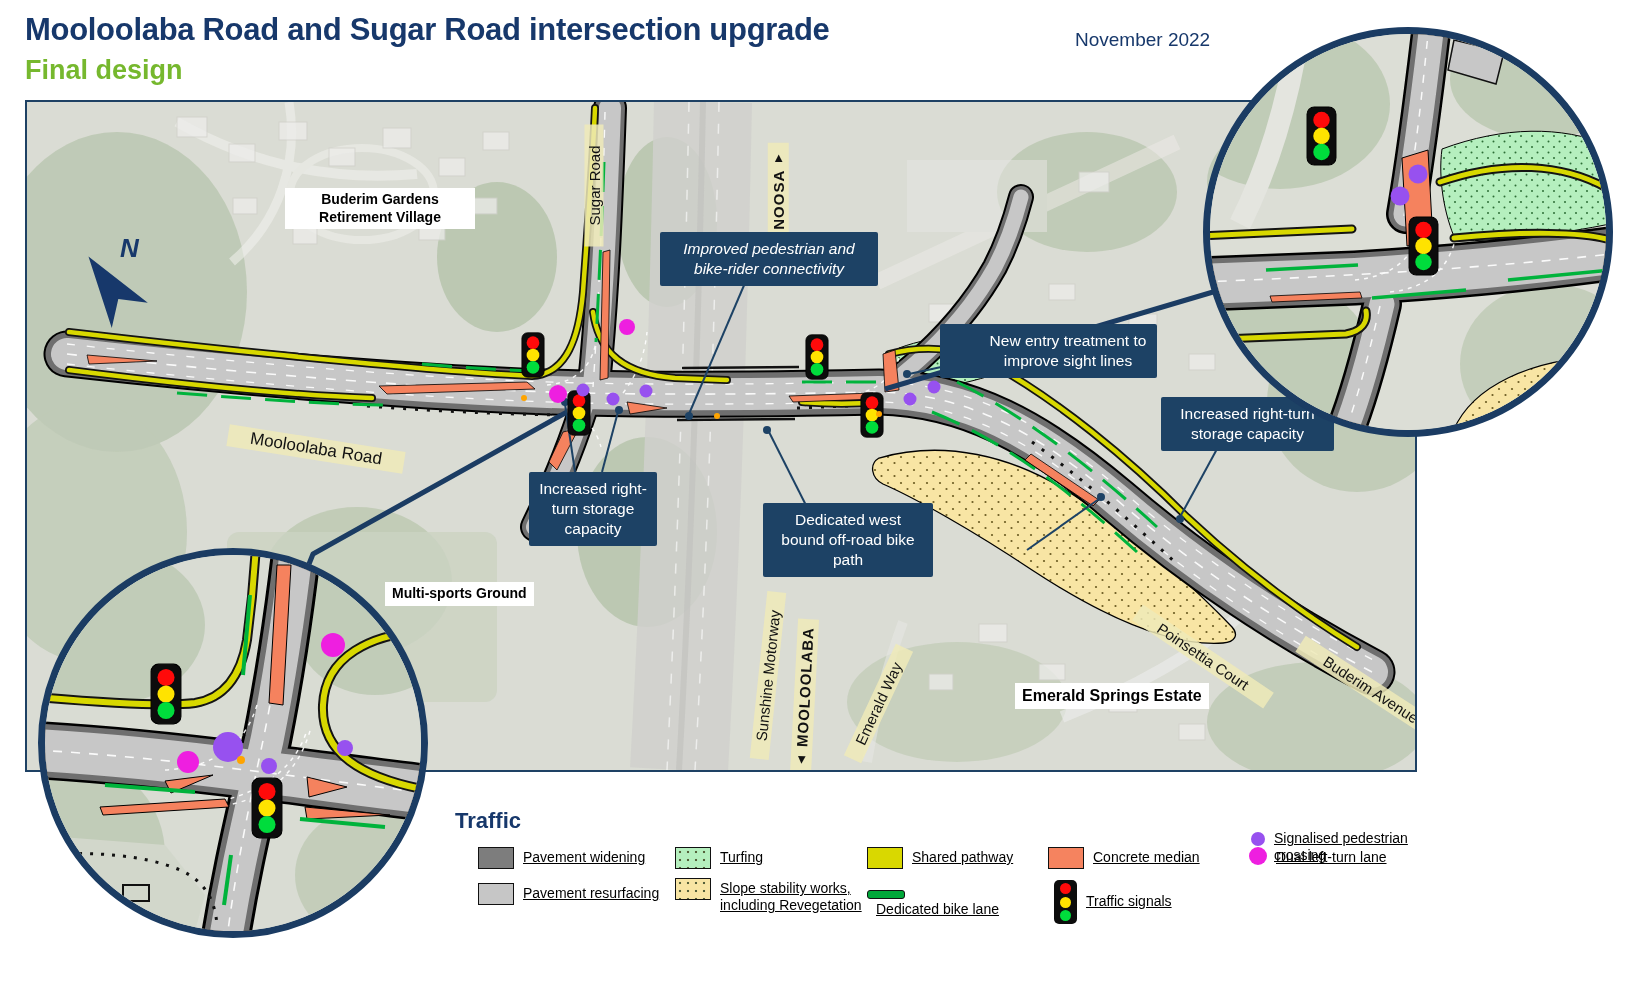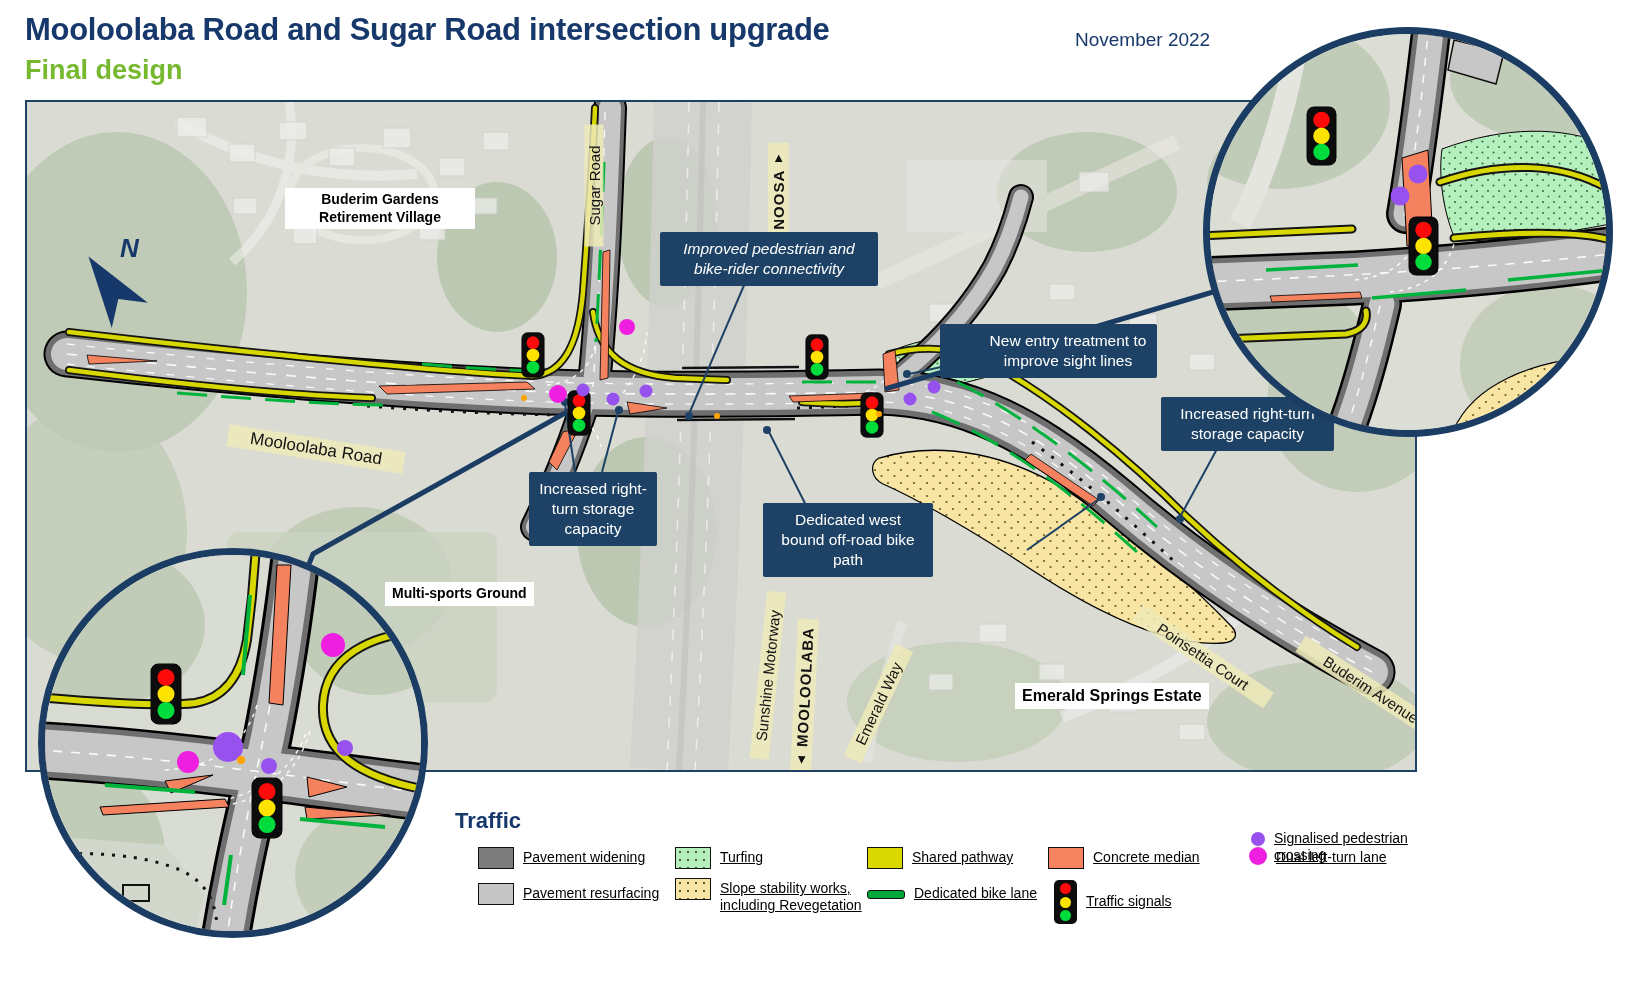--- a/index.html
+++ b/index.html
@@ -394,21 +394,21 @@
     <span class="lg-label">Turfing</span>
   </div>
   <div class="abs lg-item" style="left:675px;top:878px;">
     <span class="sw-box sw-dots" style="background-color: rgb(248, 229, 164);"></span>
     <span class="lg-label" style="max-width:160px;">Slope stability works, including Revegetation</span>
   </div>
   <div class="abs lg-item" style="left:867px;top:847px;">
     <span class="sw-box" style="background-color: rgb(217, 216, 0);"></span>
     <span class="lg-label">Shared pathway</span>
   </div>
-  <div class="abs lg-item" style="left:867px;top:883px;">
+  <div class="abs lg-item" style="left:867px;top:883px;flex-direction:column;">
     <span class="sw-line" style="background-color: rgb(0, 168, 57);"></span>
     <span class="lg-label">Dedicated bike lane</span>
   </div>
   <div class="abs lg-item" style="left:1048px;top:847px;">
     <span class="sw-box" style="background-color: rgb(245, 131, 95);"></span>
     <span class="lg-label">Concrete median</span>
   </div>
   <div class="abs lg-item" style="left:1048px;top:880px;">
     <span class="tl-ico">
       <i style="background:#ff0a0a"></i>

